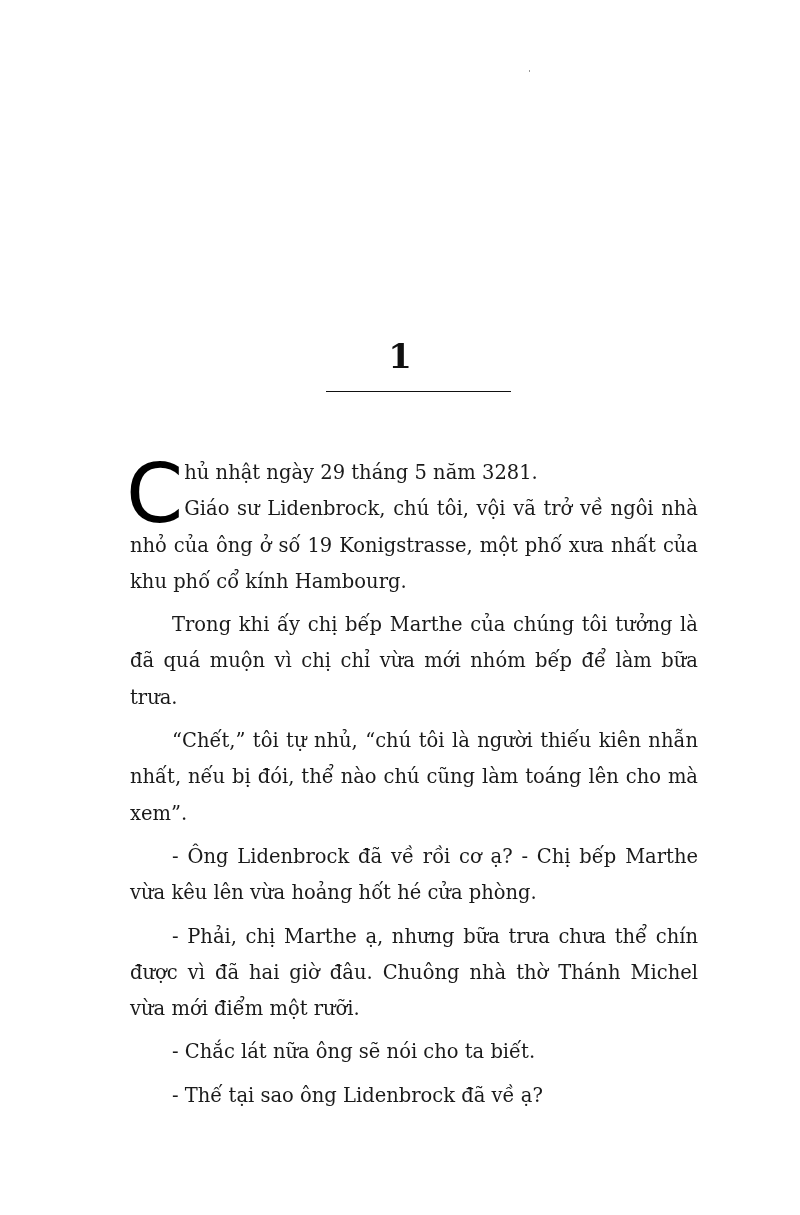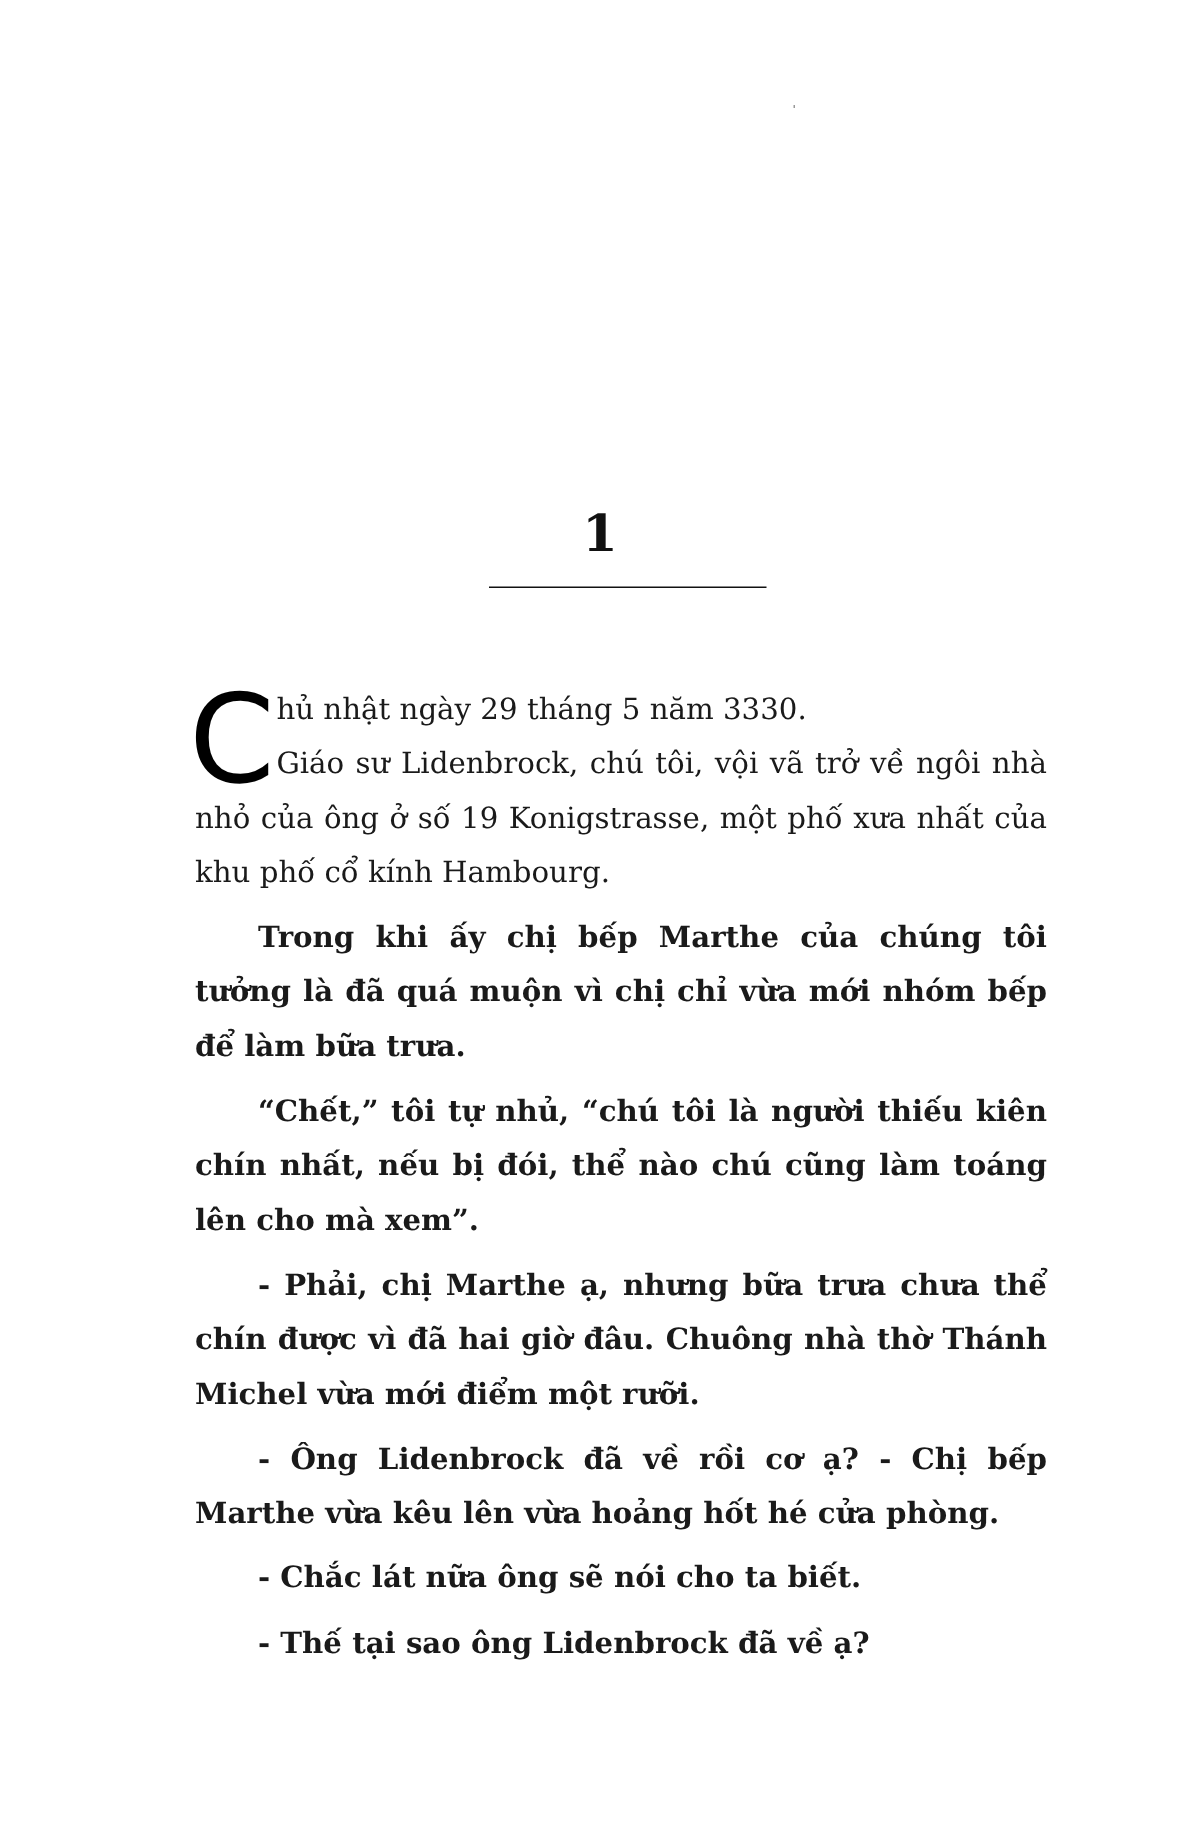--- a/index.html
+++ b/index.html
@@ -6,34 +6,34 @@
   body { width: 800px; height: 1215px; position: relative; overflow: hidden;
          font-family: "DejaVu Serif", "Liberation Serif", serif; color: #1a1a1a; }
   .speck { position: absolute; left: 529px; left: 529px; top: 70px; width: 1px; height: 2px; background: #999; }
   .chapter-num { position: absolute; left: 0; width: 800px; top: 336px; text-align: center;
                  font-family: "DejaVu Serif", serif; font-weight: bold; font-size: 34px; color: #111; }
   .chapter-rule { position: absolute; left: 326px; width: 185px; top: 391px; height: 0;
                   border-top: 1.5px solid #111; }
   .body-text { position: absolute; left: 130px; top: 455px; width: 568px;
                font-size: 19.5px; line-height: 36.3px; }
   .para { margin: 0 0 7px 0; text-align: justify; text-align-last: left; }
-  .para.indent { text-indent: 42px; font-weight: bold; }
+  .para.indent { text-indent: 42px; }
   .para.first { position: relative; }
   .dropcap { float: left; font-family: "DejaVu Sans", sans-serif; font-size: 82px; line-height: 66px;
              height: 66px; margin: 6px 1px 0 -4px; color: #000; font-weight: normal; }
 </style>
 </head>
 <body>
 
 <div class="speck"></div>
 
 <div class="chapter-num">1</div>
 <div class="chapter-rule"></div>
 
 <div class="body-text">
-  <p class="para first"><span class="dropcap">C</span><span>hủ nhật ngày 29 tháng 5 năm 3330.</span><br><span>Giáo sư Lidenbrock, chú tôi, vội vã trở về ngôi nhà nhỏ của ông ở số 19 Konigstrasse, một phố xưa nhất của khu phố cổ kính Hambourg.</span></p>
+  <p class="para first"><span class="dropcap">C</span><span>hủ nhật ngày 29 tháng 5 năm 3281.</span><br><span>Giáo sư Lidenbrock, chú tôi, vội vã trở về ngôi nhà nhỏ của ông ở số 19 Konigstrasse, một phố xưa nhất của khu phố cổ kính Hambourg.</span></p>
   <p class="para indent">Trong khi ấy chị bếp Marthe của chúng tôi tưởng là đã quá muộn vì chị chỉ vừa mới nhóm bếp để làm bữa trưa.</p>
-  <p class="para indent">“Chết,” tôi tự nhủ, “chú tôi là người thiếu kiên chín nhất, nếu bị đói, thể nào chú cũng làm toáng lên cho mà xem”.</p>
+  <p class="para indent">“Chết,” tôi tự nhủ, “chú tôi là người thiếu kiên nhẫn nhất, nếu bị đói, thể nào chú cũng làm toáng lên cho mà xem”.</p>
+  <p class="para indent">- Ông Lidenbrock đã về rồi cơ ạ? - Chị bếp Marthe vừa kêu lên vừa hoảng hốt hé cửa phòng.</p>
   <p class="para indent">- Phải, chị Marthe ạ, nhưng bữa trưa chưa thể chín được vì đã hai giờ đâu. Chuông nhà thờ Thánh Michel vừa mới điểm một rưỡi.</p>
-  <p class="para indent">- Ông Lidenbrock đã về rồi cơ ạ? - Chị bếp Marthe vừa kêu lên vừa hoảng hốt hé cửa phòng.</p>
   <p class="para indent">- Chắc lát nữa ông sẽ nói cho ta biết.</p>
   <p class="para indent">- Thế tại sao ông Lidenbrock đã về ạ?</p>
 </div>
 
 </body></html>

